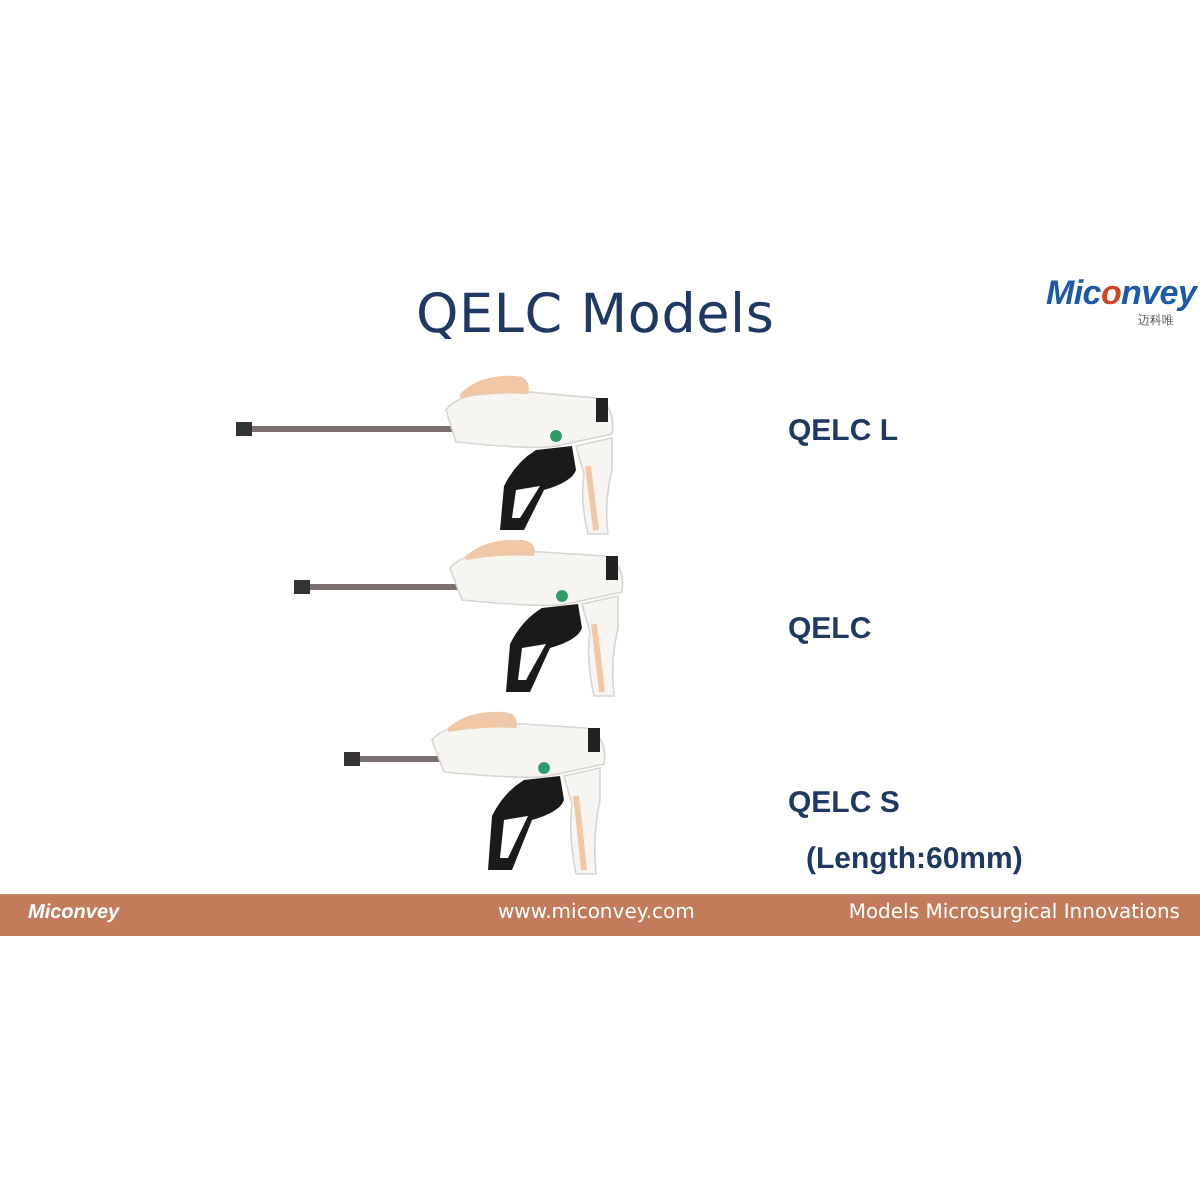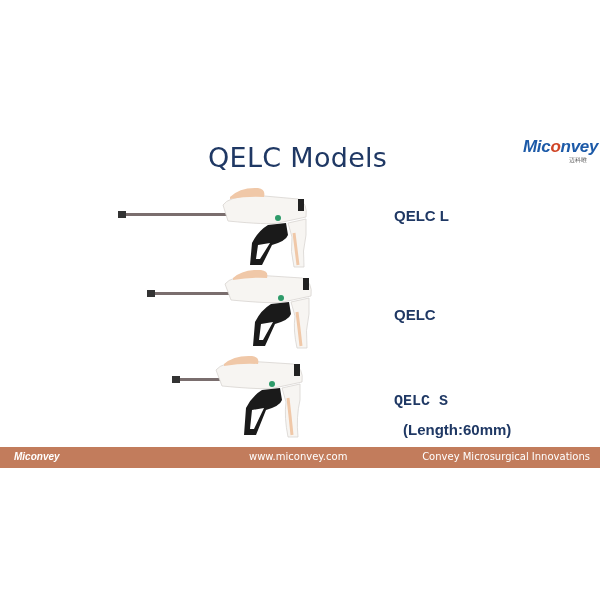--- a/index.html
+++ b/index.html
@@ -62,22 +62,22 @@
     <circle cx="100" cy="29" r="3" fill="#2e9b6a"></circle>
     <path d="M90 35 L108 33 L110 45 Q108 51 94 55 L84 80 L72 80 L74 53 Q80 41 90 35 Z M80 55 L78 74 L82 74 L92 53 Z" fill="#1a1a1a"></path>
     <path d="M110 33 L128 29 L128 45 Q124 62 126 82 L116 82 Q112 62 114 47 Z" fill="#f7f5f2" stroke="#d8d4d0" stroke-width="0.8"></path>
     <path d="M116 43 Q118 60 120 80" stroke="#f0c8a8" stroke-width="3" fill="none"></path>
   </svg>
 
   <div class="label" style="left:394px; top:207px;">QELC L</div>
 
   <div class="label" style="left:394px; top:306px;">QELC</div>
 
-  <div class="label" style="left:394px; top:393px;font-family:Liberation Mono, monospace;">QELC S</div>
+  <div class="label" style="left:394px; top:393px;">QELC S</div>
   <div class="label" style="left:403px; top:421px;">(Length:60mm)</div>
 
   <div class="footer">
     <span class="brand">Miconvey</span>
     <span class="url">www.miconvey.com</span>
-    <span class="tag">Convey Microsurgical Innovations</span>
+    <span class="tag">Models Microsurgical Innovations</span>
   </div>
 
 </div>
 
 </body></html>

